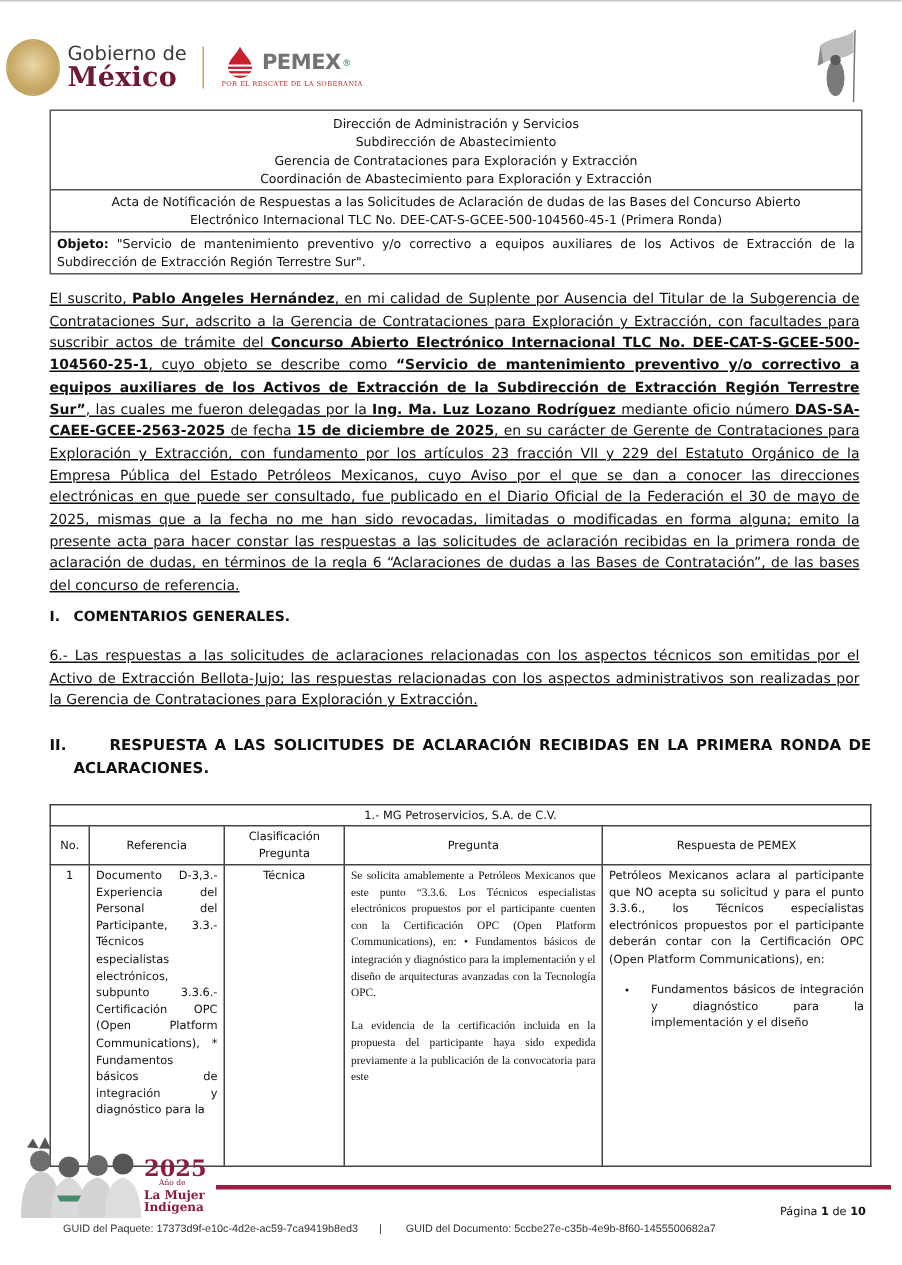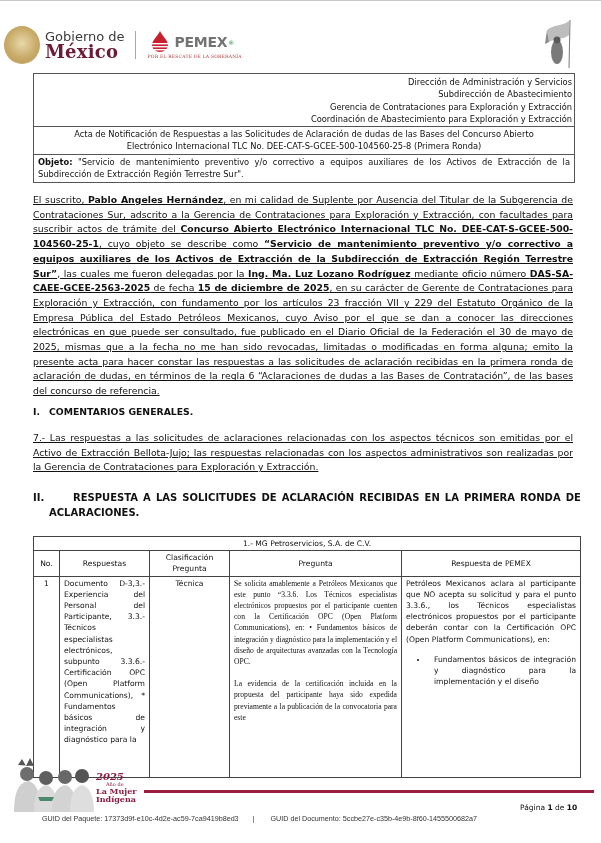--- a/index.html
+++ b/index.html
@@ -24,21 +24,21 @@
   .pemex-word { font-family: "DejaVu Sans", sans-serif; font-weight: bold; font-size: 14px; color: #737373; margin-left: 3px; letter-spacing: -0.3px; }
   .pemex-reg { font-size: 6px; color: #1a8a47; margin-left: 1px; }
   .pemex-sub { font-size: 4.5px; color: #b23a3a; font-family: "DejaVu Serif", serif; letter-spacing: 0.2px; margin-top: 1px; }
 
   .flag-art { position: absolute; left: 543px; top: 18px; width: 30px; height: 52px; }
 
   
   .head-box { position: absolute; left: 33px; top: 73px; width: 540px; border: 1px solid #555; font-size: 8.3px; }
   .head-box .row { border-bottom: 1px solid #555; text-align: center; padding: 1px 2px; line-height: 12.3px; }
   .head-box .row:last-child { border-bottom: none; }
-  .head-box .org { padding: 2px 2px 1px; text-align: right; }
+  .head-box .org { padding: 2px 2px 1px; }
   .head-box .objeto { text-align: justify; padding: 1px 4px 2px; }
   .b { font-weight: bold; }
 
   
   .body-text { position: absolute; left: 33px; width: 540px; font-size: 9.3px; line-height: 14.7px; text-align: justify; text-decoration: underline; }
   .p1 { top: 193px; }
   .sec1 { position: absolute; left: 33px; top: 406px; font-size: 9.3px; font-weight: bold; }
   .sec1 .num { display: inline-block; width: 16px; }
   .p2 { top: 431px; }
   .sec2 { position: absolute; left: 33px; top: 490px; width: 548px; font-size: 10px; font-weight: bold; line-height: 15px; }
@@ -58,21 +58,21 @@
   .qtable .c-a { text-align: justify; }
   .qtable tr.hdr th { height: 22px; }
   .qtable .ans-list { margin: 9px 0 0 0; padding-left: 22px; }
   .qtable .ans-list li { padding-left: 6px; }
   .qtable .q-p2 { margin-top: 11px; }
   .dataRow td { height: 198px; }
 
   
   .footer-art { position: absolute; left: 8px; top: 757px; width: 90px; height: 55px; }
   .footer-2025 { position: absolute; left: 96px; top: 772px; color: #8b1c3d; font-family: "DejaVu Serif", "Liberation Serif", serif; line-height: 1; }
-  .footer-2025 .yr { font-size: 10px; font-weight: bold; font-style: italic; }
+  .footer-2025 .yr { font-size: 15px; font-weight: bold; }
   .footer-2025 .ano { font-size: 5px; margin-left: 10px; }
   .footer-2025 .lm { font-size: 8px; font-weight: bold; }
   .footer-rule { position: absolute; left: 144px; top: 790px; width: 450px; height: 3px; background: #9b1d42; }
   .page-num { position: absolute; left: 520px; top: 803px; font-size: 7.5px; }
   .guid-row { position: absolute; left: 42px; top: 814px; font-size: 7.2px; color: #333; font-family: "Liberation Sans", sans-serif; white-space: nowrap; }
   .guid-row .sep { margin: 0 14px 0 12px; }
 </style>
 </head>
 <body>
 
@@ -114,36 +114,36 @@
 
 <div class="head-box">
   <div class="row org">
     <div>Dirección de Administración y Servicios</div>
     <div>Subdirección de Abastecimiento</div>
     <div>Gerencia de Contrataciones para Exploración y Extracción</div>
     <div>Coordinación de Abastecimiento para Exploración y Extracción</div>
   </div>
   <div class="row">
     <div>Acta de Notificación de Respuestas a las Solicitudes de Aclaración de dudas de las Bases del Concurso Abierto</div>
-    <div>Electrónico Internacional TLC No. DEE-CAT-S-GCEE-500-104560-25-8 (Primera Ronda)</div>
+    <div>Electrónico Internacional TLC No. DEE-CAT-S-GCEE-500-104560-45-1 (Primera Ronda)</div>
   </div>
   <div class="row objeto">
     <span class="b">Objeto:</span><span> "Servicio de mantenimiento preventivo y/o correctivo a equipos auxiliares de los Activos de Extracción de la Subdirección de Extracción Región Terrestre Sur".</span>
   </div>
 </div>
 
 <div class="body-text p1">
   <span>El suscrito, </span><span class="b">Pablo Angeles Hernández</span><span>, en mi calidad de Suplente por Ausencia del Titular de la Subgerencia de Contrataciones Sur, adscrito a la Gerencia de Contrataciones para Exploración y Extracción, con facultades para suscribir actos de trámite del </span><span class="b">Concurso Abierto Electrónico Internacional TLC No. DEE-CAT-S-GCEE-500-104560-25-1</span><span>, cuyo objeto se describe como </span><span class="b">“Servicio de mantenimiento preventivo y/o correctivo a equipos auxiliares de los Activos de Extracción de la Subdirección de Extracción Región Terrestre Sur”</span><span>, las cuales me fueron delegadas por la </span><span class="b">Ing. Ma. Luz Lozano Rodríguez</span><span> mediante oficio número </span><span class="b">DAS-SA-CAEE-GCEE-2563-2025</span><span> de fecha </span><span class="b">15 de diciembre de 2025</span><span>, en su carácter de Gerente de Contrataciones para Exploración y Extracción, con fundamento por los artículos 23 fracción VII y 229 del Estatuto Orgánico de la Empresa Pública del Estado Petróleos Mexicanos, cuyo Aviso por el que se dan a conocer las direcciones electrónicas en que puede ser consultado, fue publicado en el Diario Oficial de la Federación el 30 de mayo de 2025, mismas que a la fecha no me han sido revocadas, limitadas o modificadas en forma alguna; emito la presente acta para hacer constar las respuestas a las solicitudes de aclaración recibidas en la primera ronda de aclaración de dudas, en términos de la regla 6 “Aclaraciones de dudas a las Bases de Contratación”, de las bases del concurso de referencia.</span>
 </div>
 
 <div class="sec1">
   <span class="num">I.</span><span>COMENTARIOS GENERALES.</span>
 </div>
 
-<div class="body-text p2">7.- Las respuestas a las solicitudes de aclaraciones relacionadas con los aspectos técnicos son emitidas por el Activo de Extracción Bellota-Jujo; las respuestas relacionadas con los aspectos administrativos son realizadas por la Gerencia de Contrataciones para Exploración y Extracción.</div>
+<div class="body-text p2">6.- Las respuestas a las solicitudes de aclaraciones relacionadas con los aspectos técnicos son emitidas por el Activo de Extracción Bellota-Jujo; las respuestas relacionadas con los aspectos administrativos son realizadas por la Gerencia de Contrataciones para Exploración y Extracción.</div>
 
 <div class="sec2">
   <span class="num">II.</span>
   <div class="txt">
     <div class="l1">
       <span>RESPUESTA</span>
       <span>A</span>
       <span>LAS</span>
       <span>SOLICITUDES</span>
       <span>DE</span>
@@ -166,21 +166,21 @@
       <col style="width:80px">
       <col style="width:172px">
       <col style="width:179px">
   </colgroup>
   <tbody>
       <tr>
     <th class="company" colspan="5">1.- MG Petroservicios, S.A. de C.V.</th>
   </tr>
   <tr class="hdr">
     <th>No.</th>
-    <th>Respuestas</th>
+    <th>Referencia</th>
     <th>Clasificación Pregunta</th>
     <th>Pregunta</th>
     <th>Respuesta de PEMEX</th>
   </tr>
   <tr class="dataRow">
     <td class="c-no">1</td>
     <td class="c-ref">Documento D-3,3.- Experiencia del Personal del Participante, 3.3.- Técnicos especialistas electrónicos, subpunto 3.3.6.- Certificación OPC (Open Platform Communications), * Fundamentos básicos de integración y diagnóstico para la</td>
     <td class="c-cls">Técnica</td>
     <td class="c-q">
       <div>Se solicita amablemente a Petróleos Mexicanos que este punto “3.3.6. Los Técnicos especialistas electrónicos propuestos por el participante cuenten con la Certificación OPC (Open Platform Communications), en: • Fundamentos básicos de integración y diagnóstico para la implementación y el diseño de arquitecturas avanzadas con la Tecnología OPC.</div>

